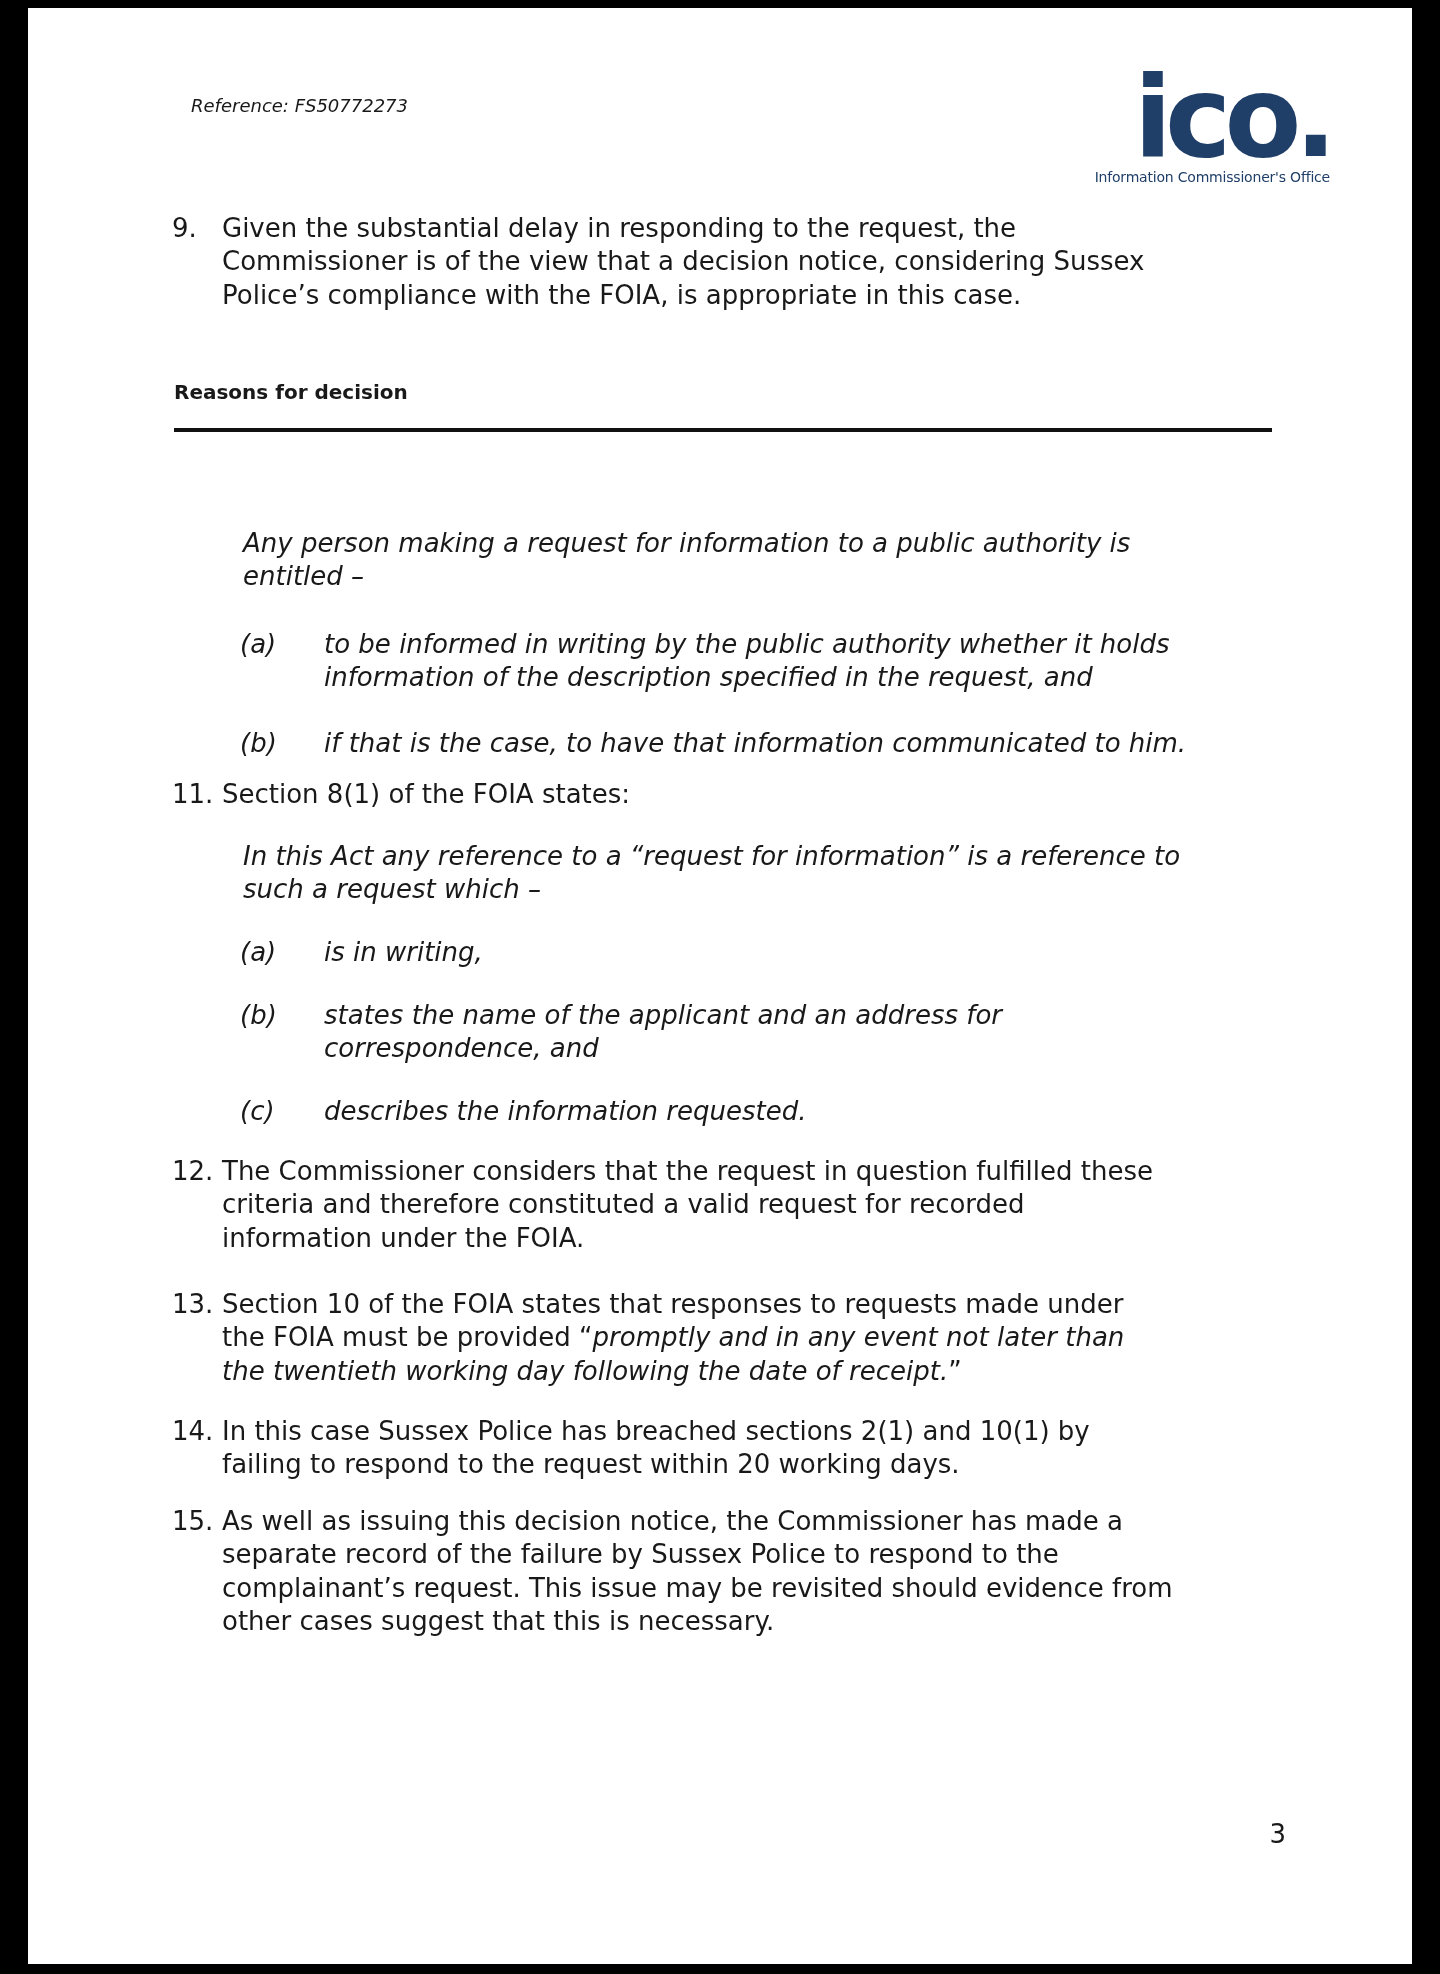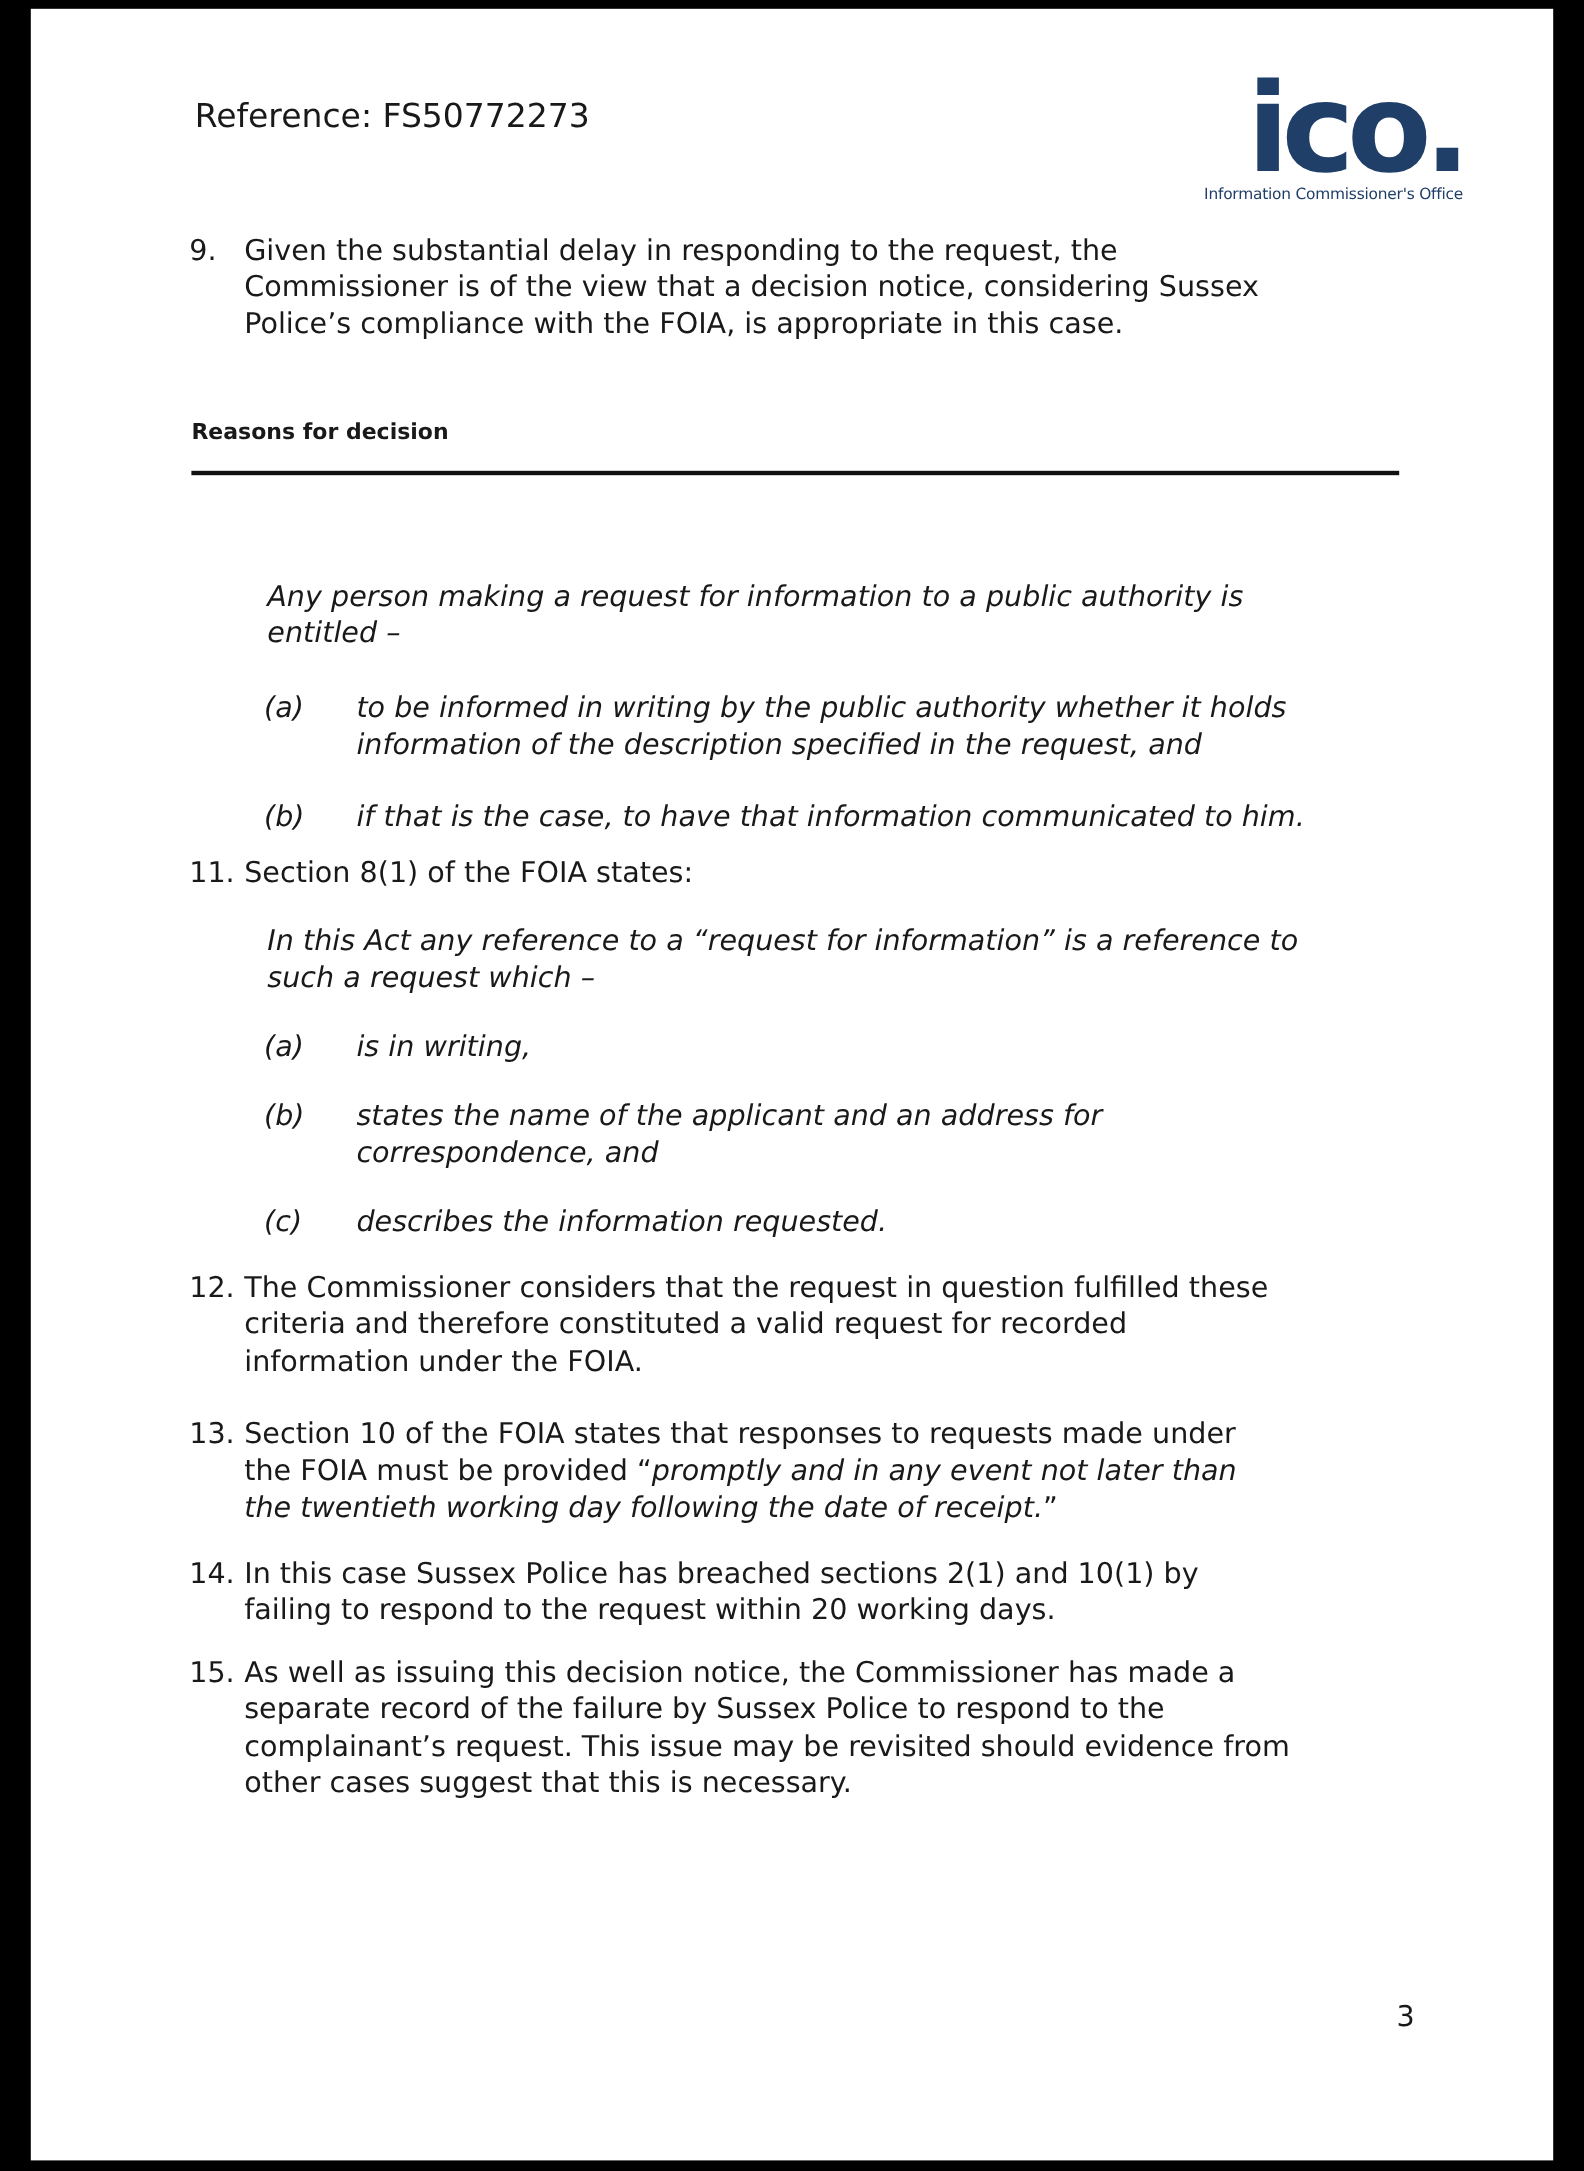--- a/index.html
+++ b/index.html
@@ -11,22 +11,22 @@
     position: relative;
   }
   .page {
     position: absolute;
     left: 28px; top: 8px;
     width: 1384px; height: 1956px;
     background: #ffffff;
   }
   .abs { position: absolute; }
   .ref {
-    top: 81px; left: 149px;
-    font-size: 30px; line-height: 33.4px;
+    top: 81px; left: 163px;
+    font-size: 18px; line-height: 33.4px; font-style: italic;
   }
   .wordmark {
     top: 53px; right: 82px;
     font-size: 112px; line-height: 112px;
     font-weight: bold; letter-spacing: -7px;
     color: #1f3e68; text-align: center;
   }
   .tagline {
     top: 162px; right: 82px;
     font-size: 14px; line-height: 14px;

